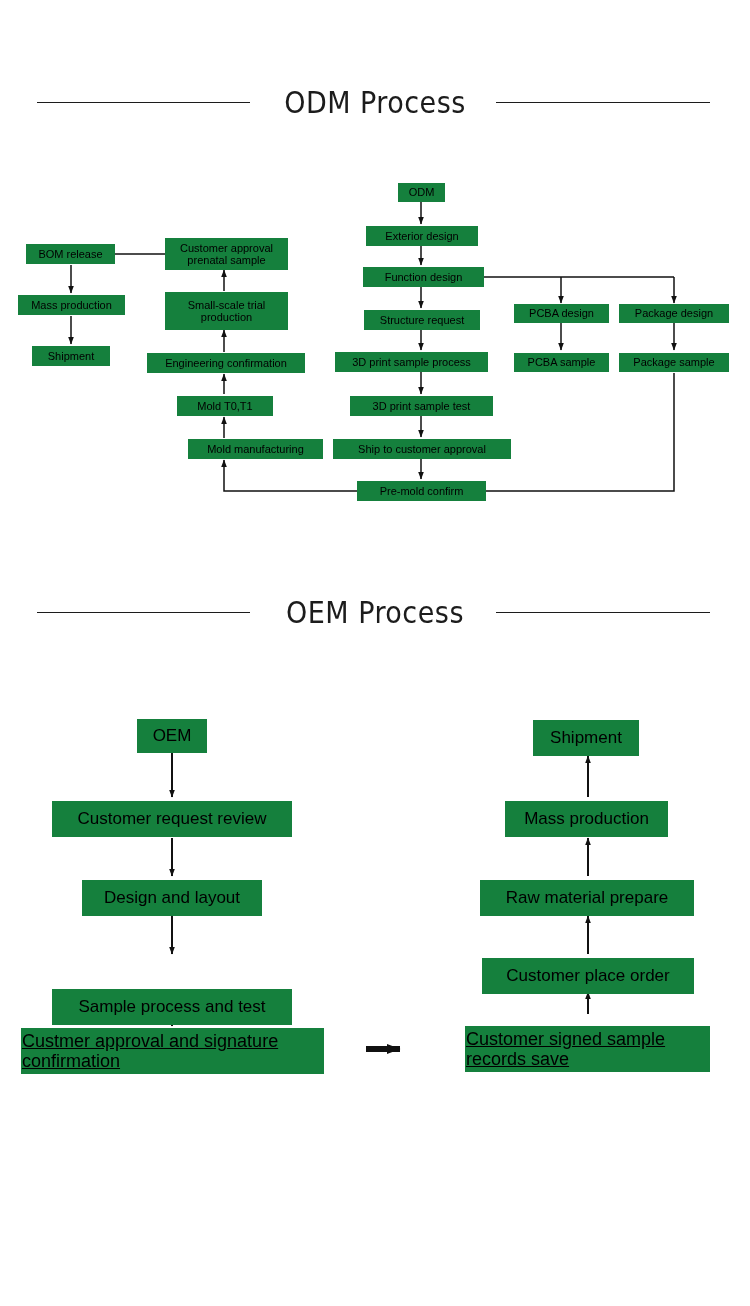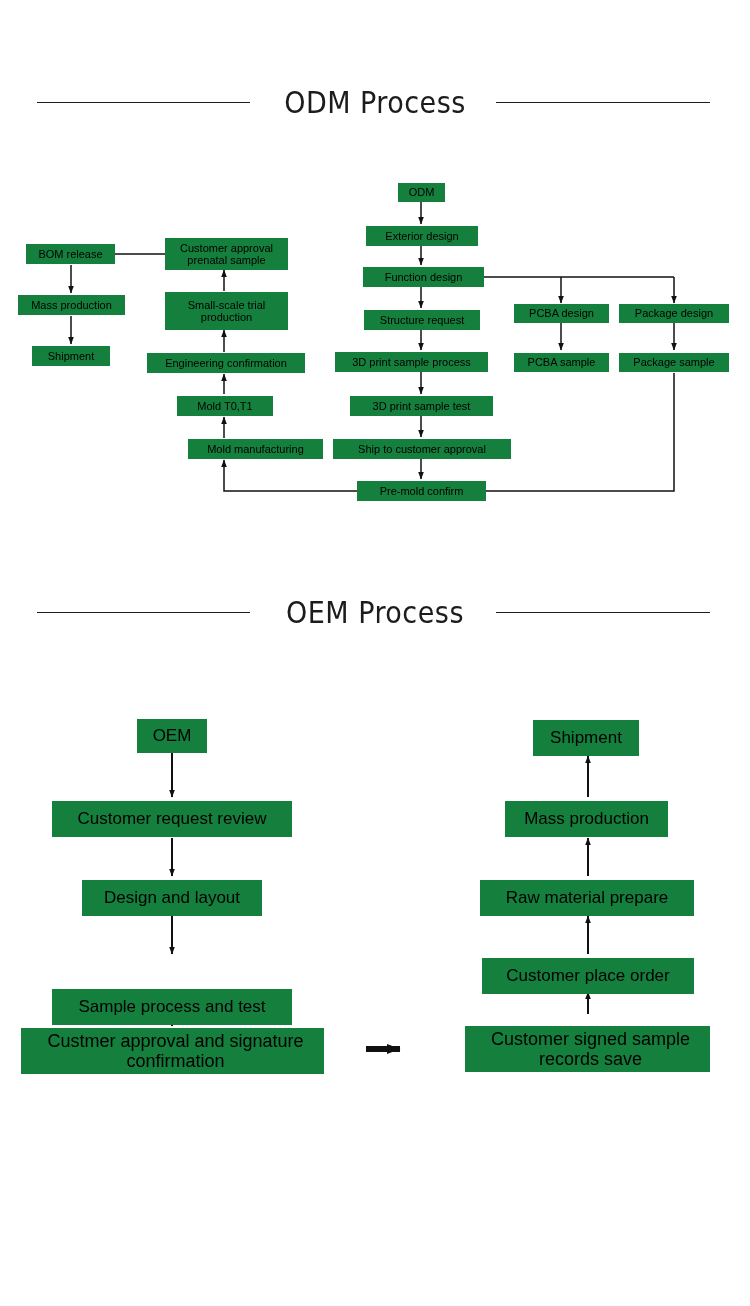--- a/index.html
+++ b/index.html
@@ -24,21 +24,21 @@
   .box{
     position:absolute;box-sizing:border-box;
     background:#15803d;
     color:#000;
     display:flex;align-items:center;justify-content:center;
     text-align:center;
     line-height:1.12;
     padding:1px 3px;
     font-family:"Liberation Sans", sans-serif;
   }
-  .box.left-al{justify-content:flex-start;text-align:center;padding-left:9px;}
+  .box.left-al{justify-content:flex-start;text-align:left;padding-left:1px;text-decoration:underline;}
   .odm-box{font-size:11px;}
   .oem-box{font-size:17px;}
   .oem-box.big{font-size:18px;}
 </style>
 </head>
 <body>
 
 <div class="canvas">
 
   <div class="rule" style="left:37px;top:102px;width:213px;"></div>

